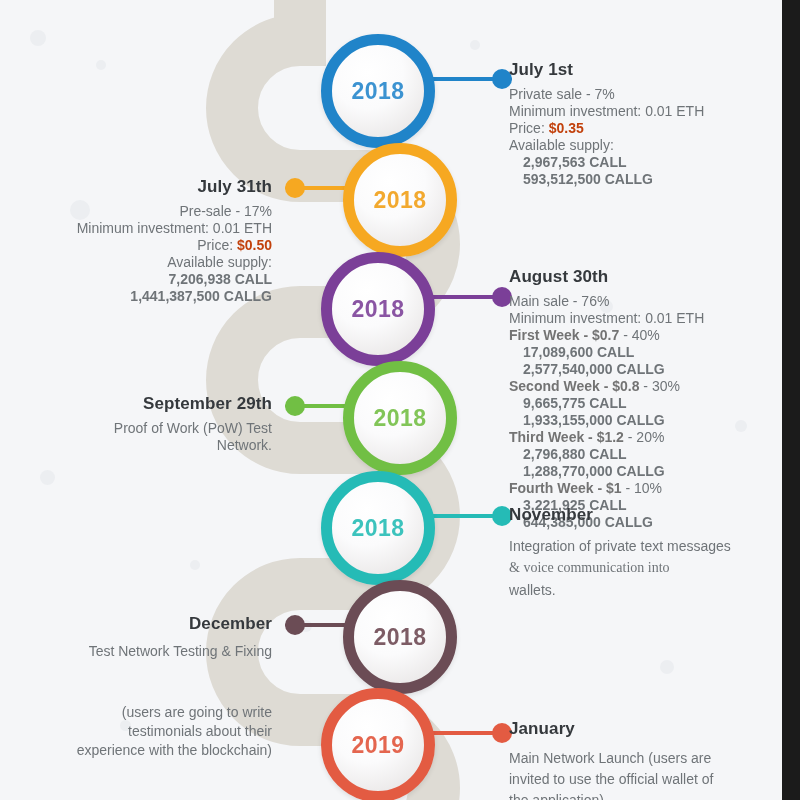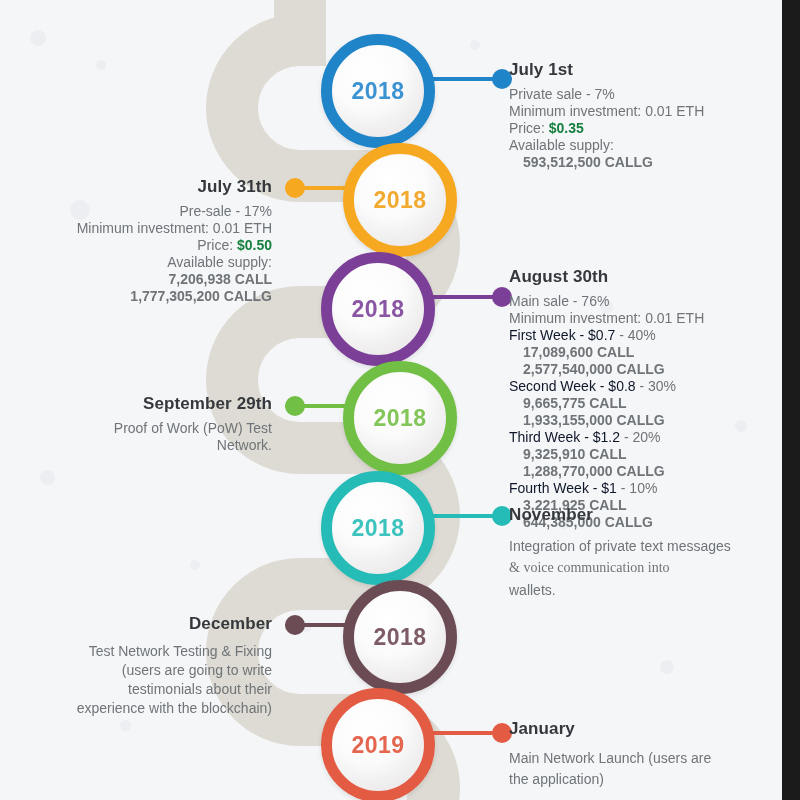--- a/index.html
+++ b/index.html
@@ -34,23 +34,23 @@
         box-shadow:0 2px 5px rgba(0,0,0,.10);}
   .node .yr{font-size:23px;font-weight:700;letter-spacing:.4px;}
 
   
   .blk{position:absolute;z-index:6;}
   .blk.rt{text-align:left;}
   .blk.lt{text-align:right;}
   .blk h3{margin:0 0 6px 0;font-size:17px;font-weight:700;color:#35393d;letter-spacing:.1px;}
   .blk p{margin:0;font-size:14px;line-height:17px;color:#6f7478;}
   .blk p.justify{text-align:justify;}
-  .price{color:#15803d;font-weight:700;}
+  .price{color:#c2410c;font-weight:700;}
   .amt{color:#4a4f54;font-weight:700;}
-  .wk{color:#0f172a;font-weight:400;text-align:right;}
+  .wk{color:#737373;font-weight:700;text-align:right;}
   .pct{color:#6f7478;font-weight:400;}
   .ind{padding-left:14px;}
 </style>
 </head>
 <body>
 
 <div id="stage">
 
   <div class="dot-tex" style="left:30px;top:30px;width:16px;height:16px;"></div>
   <div class="dot-tex" style="left:96px;top:60px;width:10px;height:10px;"></div>
@@ -144,34 +144,35 @@
 
   <div class="blk rt" style="left:509px;top:60px;width:262px;">
     <h3>July 1st</h3>
     <p>Private sale - 7%</p>
     <p>Minimum investment: 0.01 ETH</p>
     <p>
       <span>Price:</span>
       <span class="price">$0.35</span>
     </p>
     <p>Available supply:</p>
+    <p class="amt ind">2,967,563 CALL</p>
     <p class="amt ind">593,512,500 CALLG</p>
   </div>
 
   <div class="blk lt" style="left:20px;top:177px;width:252px;">
     <h3>July 31th</h3>
     <p>Pre-sale - 17%</p>
     <p>Minimum investment: 0.01 ETH</p>
     <p>
       <span>Price:</span>
       <span class="price">$0.50</span>
     </p>
     <p>Available supply:</p>
     <p class="amt">7,206,938 CALL</p>
-    <p class="amt">1,777,305,200 CALLG</p>
+    <p class="amt">1,441,387,500 CALLG</p>
   </div>
 
   <div class="blk rt" style="left:509px;top:267px;width:262px;">
     <h3>August 30th</h3>
     <p>Main sale - 76%</p>
     <p>Minimum investment: 0.01 ETH</p>
 
     <p>
       <span class="wk">First Week - $0.7</span>
       <span class="pct">- 40%</span>
@@ -183,21 +184,21 @@
       <span class="wk">Second Week - $0.8</span>
       <span class="pct">- 30%</span>
     </p>
     <p class="amt ind">9,665,775 CALL</p>
     <p class="amt ind">1,933,155,000 CALLG</p>
 
     <p>
       <span class="wk">Third Week - $1.2</span>
       <span class="pct">- 20%</span>
     </p>
-    <p class="amt ind">9,325,910 CALL</p>
+    <p class="amt ind">2,796,880 CALL</p>
     <p class="amt ind">1,288,770,000 CALLG</p>
 
     <p>
       <span class="wk">Fourth Week - $1</span>
       <span class="pct">- 10%</span>
     </p>
     <p class="amt ind">3,221,925 CALL</p>
     <p class="amt ind">644,385,000 CALLG</p>
   </div>
 
@@ -210,25 +211,26 @@
   <div class="blk rt" style="left:509px;top:505px;width:262px;">
     <h3 style="margin-bottom:10px;">November</h3>
     <p style="line-height:22px;">Integration of private text messages</p>
     <p style="line-height:22px;font-family:Liberation Serif, serif;">&amp; voice communication into</p>
     <p style="line-height:22px;">wallets.</p>
   </div>
 
   <div class="blk lt" style="left:20px;top:614px;width:252px;">
     <h3 style="margin-bottom:8px;">December</h3>
     <p style="line-height:19px;">Test Network Testing &amp; Fixing</p>
-    <p style="line-height:19px;">(users are going to write</p>
+    <p style="line-height:19px;margin-top:42px;">(users are going to write</p>
     <p style="line-height:19px;">testimonials about their</p>
     <p style="line-height:19px;">experience with the blockchain)</p>
   </div>
 
   <div class="blk rt" style="left:509px;top:719px;width:262px;">
     <h3 style="margin-bottom:9px;">January</h3>
     <p class="justify" style="line-height:21px;">Main Network Launch (users are</p>
+    <p class="justify" style="line-height:21px;">invited to use the official wallet of</p>
     <p style="line-height:21px;">the application)</p>
   </div>
 
   <div class="right-strip"></div>
 </div>
 
 </body></html>

